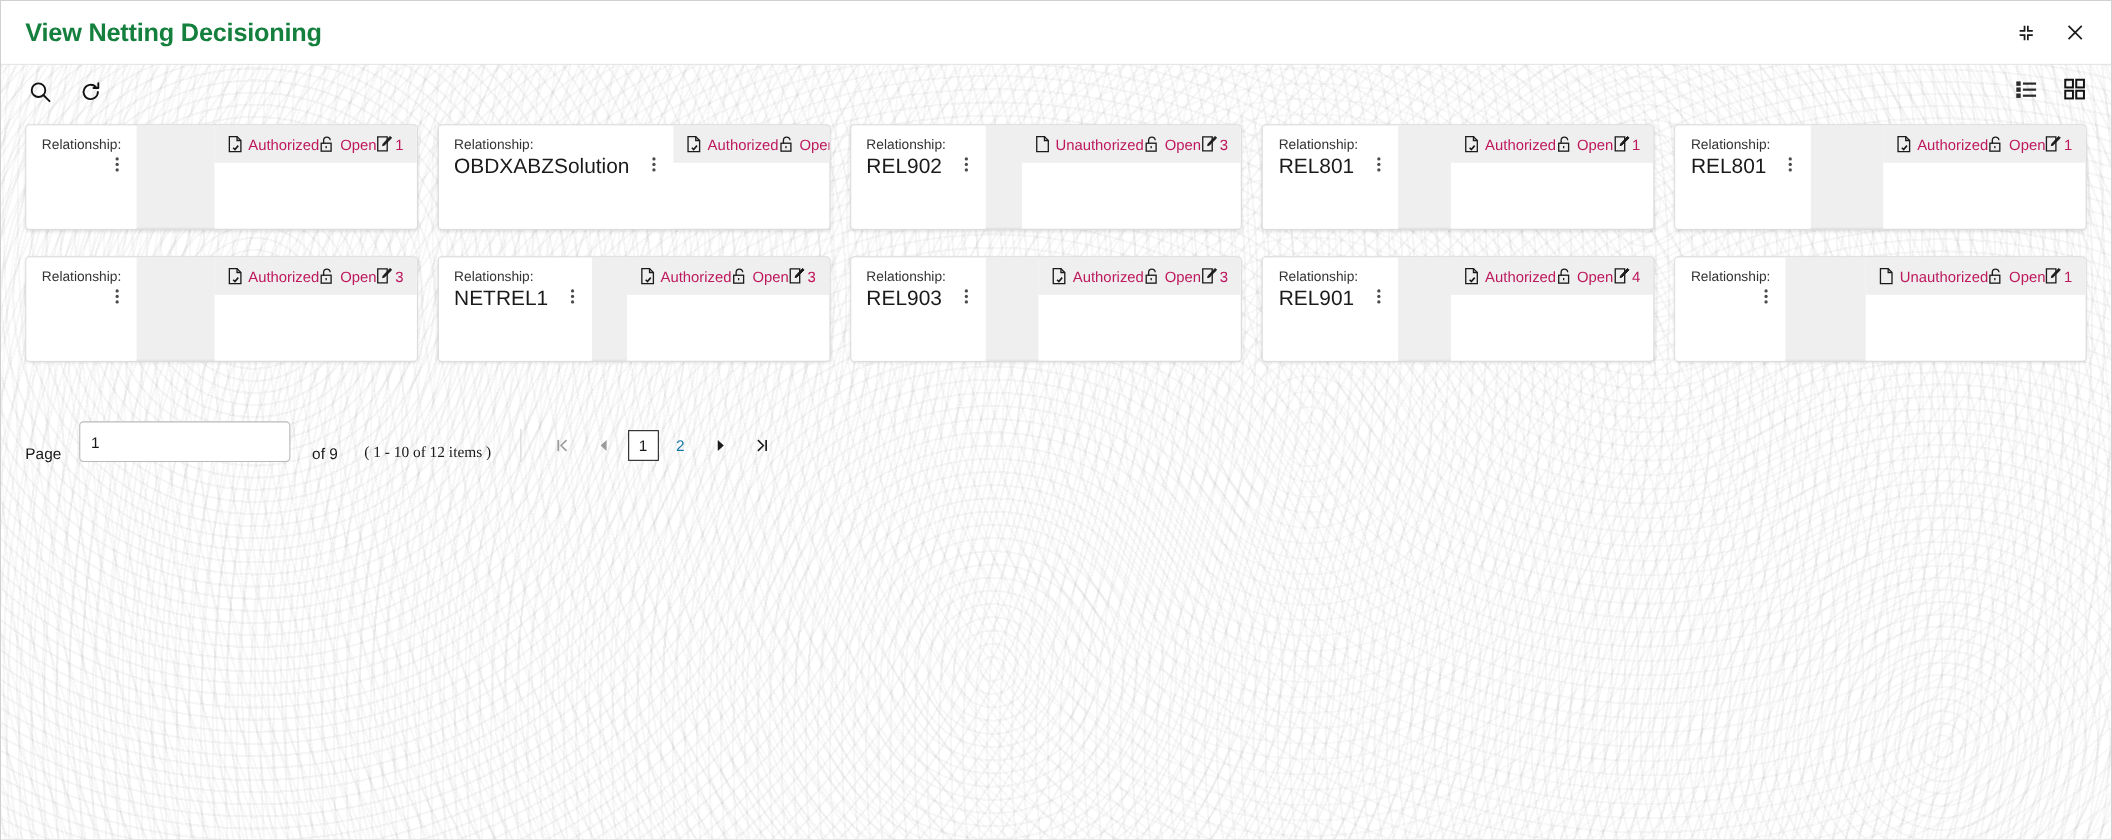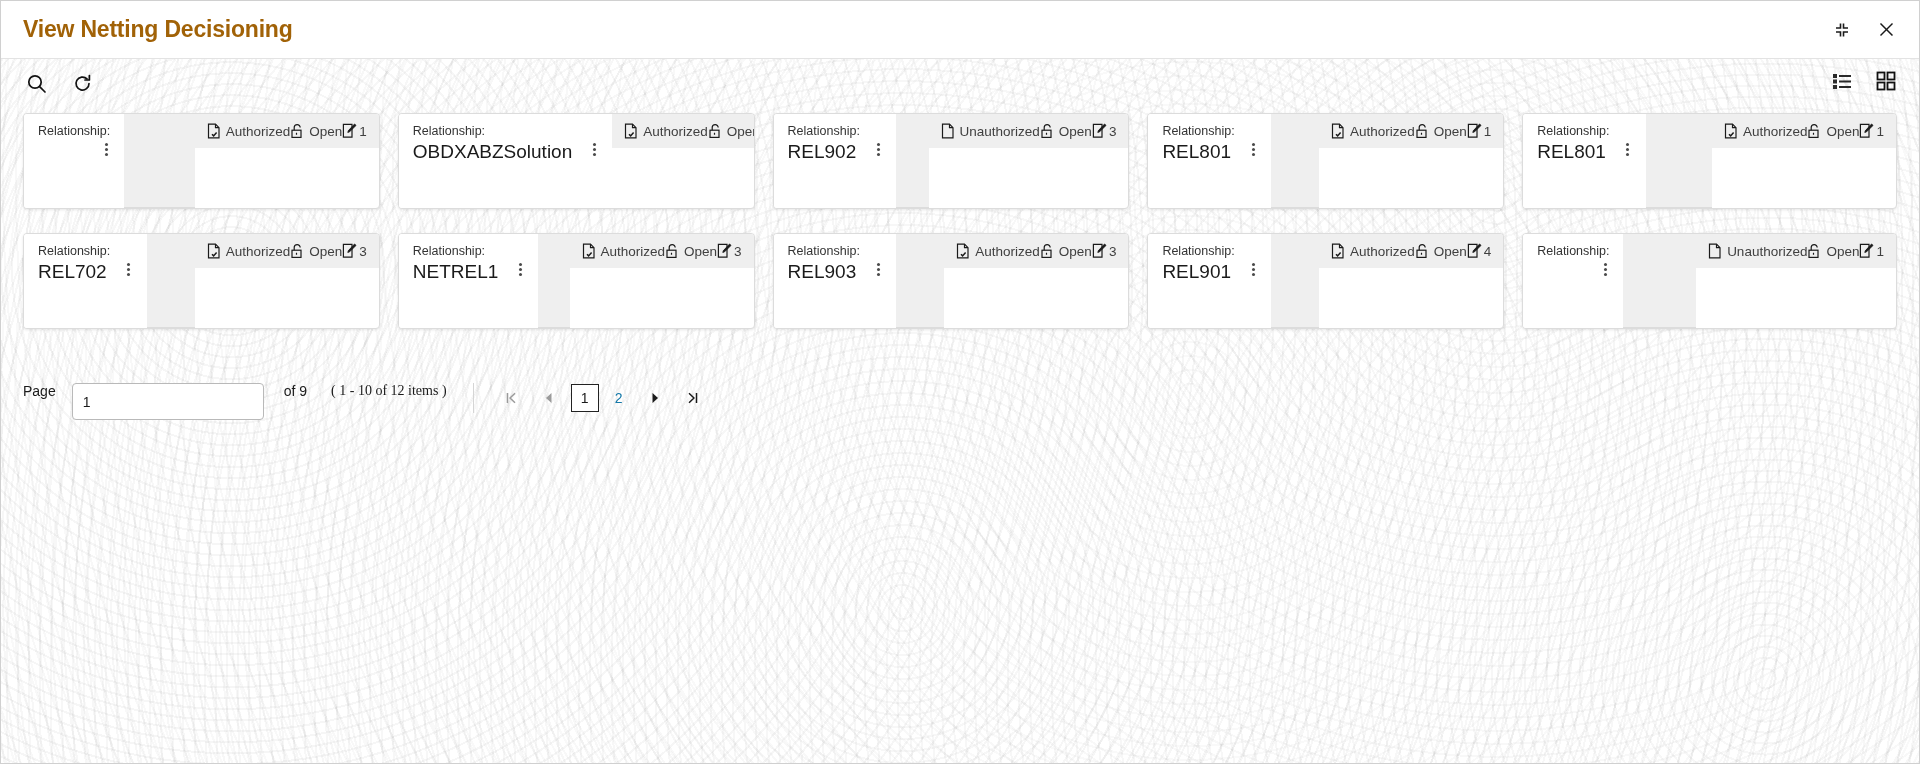--- a/index.html
+++ b/index.html
@@ -29,21 +29,21 @@
     flex: 0 0 58px;
     background: #ffffff;
     border-bottom: 1px solid #e3e3e3;
     display: flex;
     align-items: center;
     padding: 0 22px 0 22px;
   }
   .title-text {
     font-size: 23px;
     font-weight: bold;
-    color: #a16207;
+    color: #15803d;
     letter-spacing: -0.2px;
     white-space: nowrap;
   }
   .titlebar-spacer { flex: 1 1 auto; }
   .titlebar-actions {
     display: flex;
     align-items: center;
     gap: 22px;
   }
   .tb-icon {
@@ -160,33 +160,33 @@
     align-items: center;
     padding: 0 12px;
     height: 34px;
     flex: 0 0 34px;
   }
   .footer-cell {
     display: flex;
     align-items: center;
     gap: 5px;
     font-size: 13.5px;
-    color: #404040;
+    color: #be185d;
     white-space: nowrap;
   }
   .footer-cell.auth { flex: 0 0 auto; }
   .footer-spacer { flex: 1 1 auto; }
   .footer-cell.lock { flex: 0 0 auto; align-items: center; }
   .footer-cell.mods { flex: 0 0 auto; gap: 2px; }
   .fc-icon { display: flex; align-items: center; }
 
   
   .pagination {
     display: flex;
-    align-items: flex-start;
+    align-items: flex-end;
     padding: 30px 22px 0 22px;
     font-size: 14px;
     color: #1a1a1a;
   }
   .page-label { margin-right: 16px; font-size: 14px; }
   .page-input {
     width: 192px;
     height: 37px;
     border: 1px solid #b9b9b9;
     border-radius: 4px;
@@ -531,21 +531,20 @@
               <span>1</span>
             </div>
           </div>
         </div>
       </div>
 
       <div class="card-slot">
         <div class="card">
           <div class="card-top">
             <div class="card-label">Relationship:</div>
-            <div class="card-value">REL702</div>
             <div class="card-menu">
                 <i></i>
                 <i></i>
                 <i></i>
               </div>
           </div>
           <div class="card-mid"></div>
           <div class="card-footer">
             <div class="footer-cell auth">
               <span class="fc-icon">

